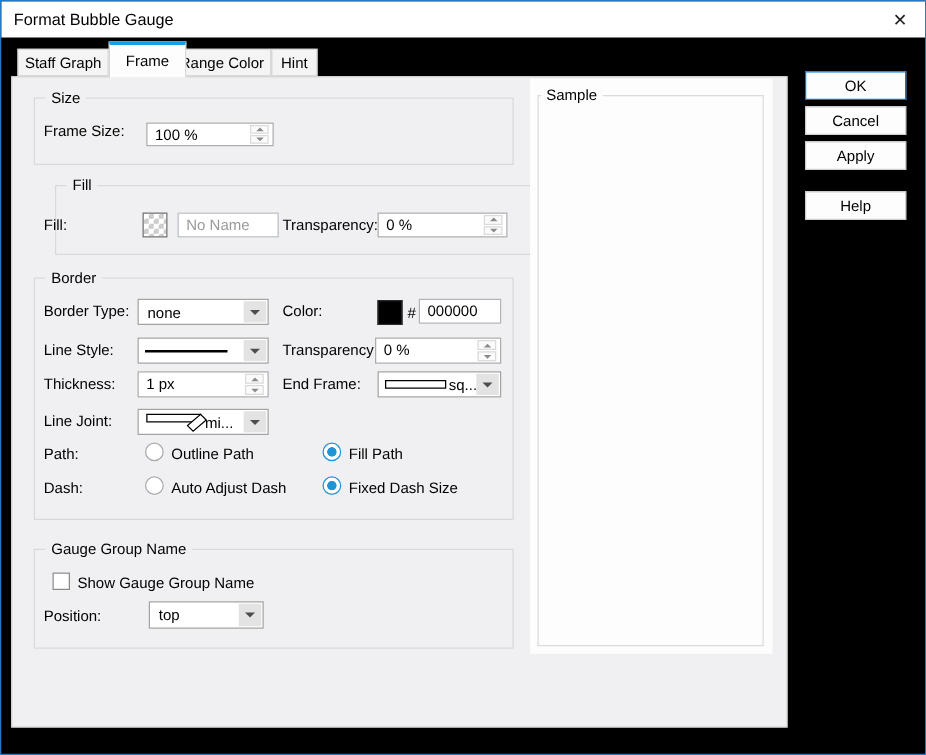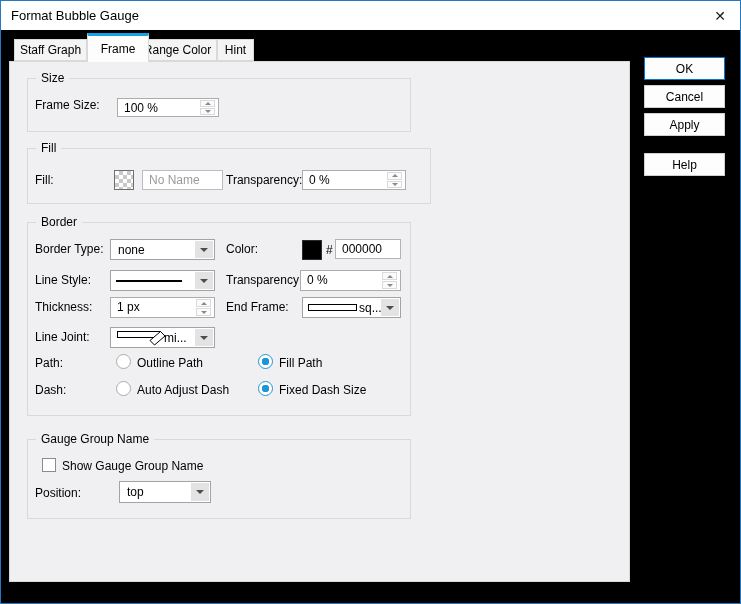--- a/index.html
+++ b/index.html
@@ -91,21 +91,21 @@
       <span class="btns">
         <span class="sbtn">
             <i class="tri-up-s"></i>
           </span>
         <span class="sbtn">
             <i class="tri-dn-s"></i>
           </span>
       </span>
     </div>
 
-    <div class="group" style="left:17px; top:86px; width:404px; height:56px;">
+    <div class="group" style="left:34px; top:86px; width:404px; height:56px;">
       <span class="legend">Fill</span>
     </div>
     <span class="lbl" style="left:25px; top:111px;">Fill:</span>
     <span class="swatch-checker" style="left:104px; top:108px; width:20px; height:20px;"></span>
     <span class="tfield gray" style="left:132px; top:108px; width:81px; height:20px;">No Name</span>
     <span class="lbl" style="left:216px; top:111px;">Transparency:</span>
     <div class="spin" style="left:292px; top:108px; width:104px; height:20px;">
       <span class="val">0 %</span>
       <span class="btns">
         <span class="sbtn">
@@ -212,20 +212,24 @@
     <span class="checkbox" style="left:32px; top:396px;"></span>
     <span class="lbl" style="left:52px; top:397px;">Show Gauge Group Name</span>
     <span class="lbl" style="left:25px; top:424px;">Position:</span>
     <div class="dd" style="left:109px; top:419px; width:92px; height:22px;">
       <span class="val">top</span>
       <span class="btn">
           <i class="tri-dn"></i>
         </span>
     </div>
 
+    <div class="sample-wrap">
+      <span class="sample-legend">Sample</span>
+      <div class="sample-inner"></div>
+    </div>
 
   </div>
 
   <div class="btn-cmd default" style="top:56px;">
       <span>OK</span>
     </div>
   <div class="btn-cmd" style="top:84px;">
       <span>Cancel</span>
     </div>
   <div class="btn-cmd" style="top:112px;">

